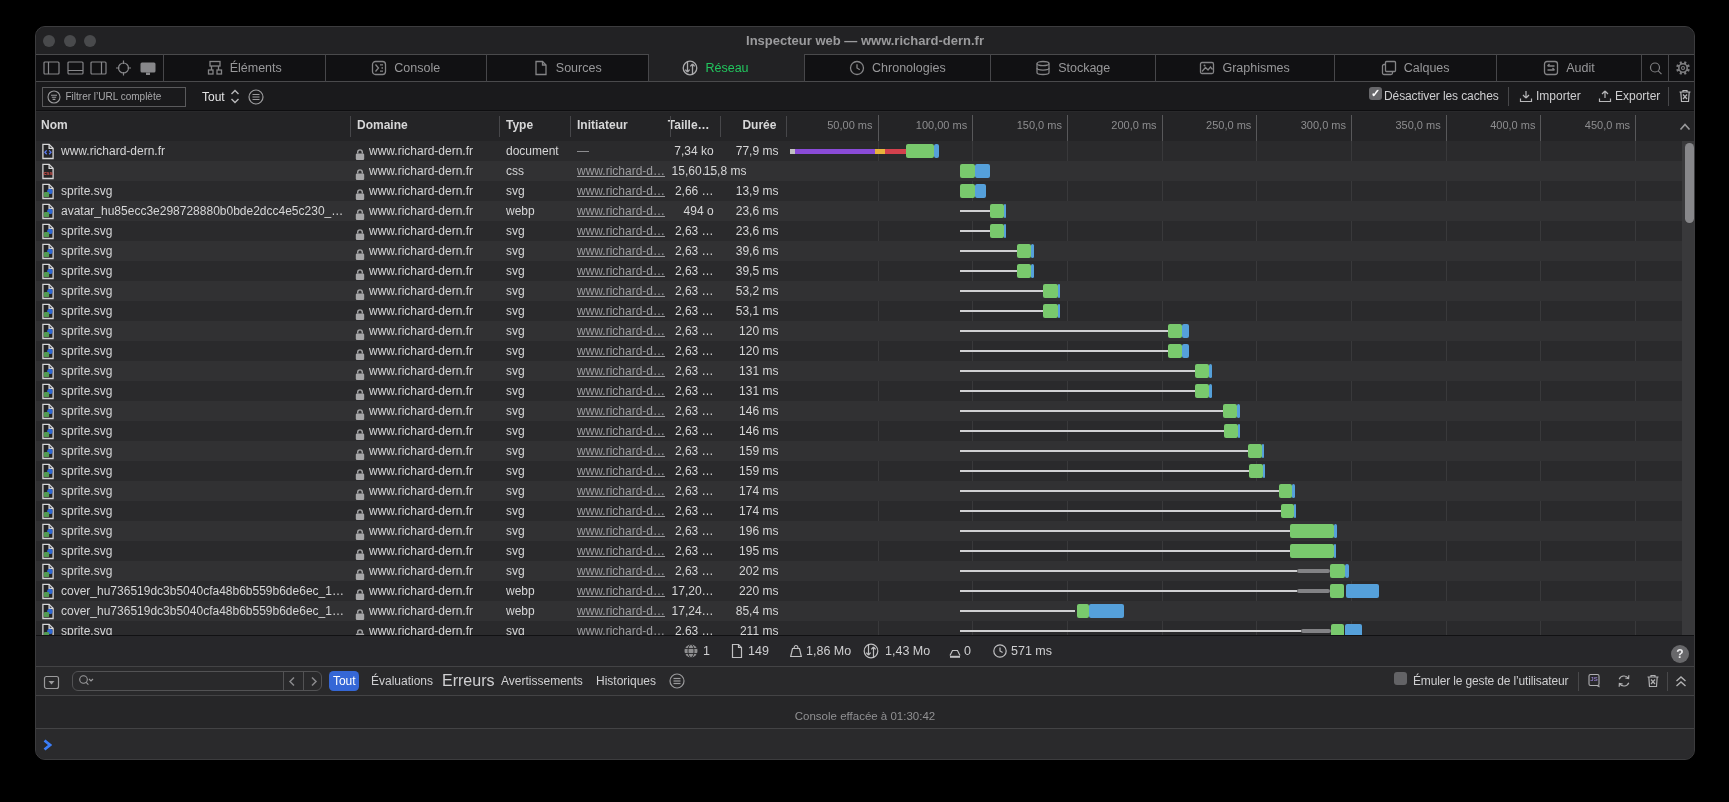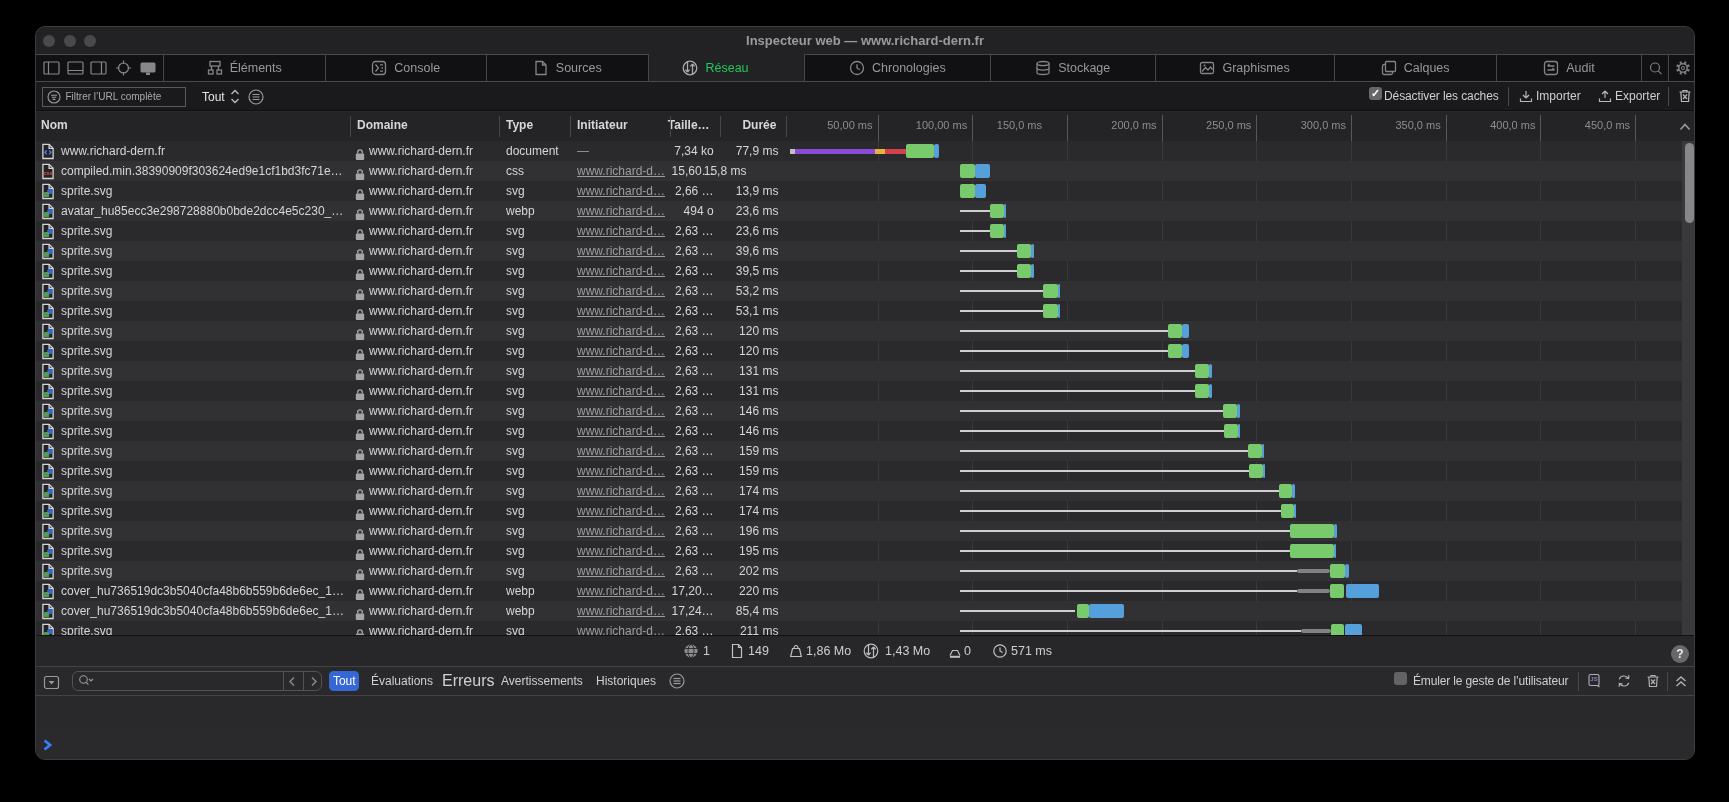--- a/index.html
+++ b/index.html
@@ -196,21 +196,21 @@
 <div class="colsep" style="left:314.3px;top:4px;height:21px"></div>
 <div class="colsep" style="left:463.3px;top:4px;height:21px"></div>
 <div class="colsep" style="left:533.8px;top:4px;height:21px"></div>
 <div class="colsep" style="left:633.5px;top:4px;height:21px"></div>
 <div class="colsep" style="left:684.1px;top:4px;height:21px"></div>
 <div class="colsep" style="left:749.7px;top:4px;height:21px"></div>
 <div class="rul" style="left:751.5px;top:7px;width:85px;text-align:right">50,00 ms</div>
 <div class="colsep" style="left:841.5px;top:3px;height:26px;background:#58585a"></div>
 <div class="rul" style="left:846.2px;top:7px;width:85px;text-align:right">100,00 ms</div>
 <div class="colsep" style="left:936.2px;top:3px;height:26px;background:#58585a"></div>
-<div class="rul" style="left:940.9000000000001px;top:7px;width:85px;text-align:center">150,0 ms</div>
+<div class="rul" style="left:940.9000000000001px;top:7px;width:85px;text-align:right">150,0 ms</div>
 <div class="colsep" style="left:1030.9px;top:3px;height:26px;background:#58585a"></div>
 <div class="rul" style="left:1035.6px;top:7px;width:85px;text-align:right">200,0 ms</div>
 <div class="colsep" style="left:1125.6px;top:3px;height:26px;background:#58585a"></div>
 <div class="rul" style="left:1130.3px;top:7px;width:85px;text-align:right">250,0 ms</div>
 <div class="colsep" style="left:1220.3px;top:3px;height:26px;background:#58585a"></div>
 <div class="rul" style="left:1225.0px;top:7px;width:85px;text-align:right">300,0 ms</div>
 <div class="colsep" style="left:1315.0px;top:3px;height:26px;background:#58585a"></div>
 <div class="rul" style="left:1319.7px;top:7px;width:85px;text-align:right">350,0 ms</div>
 <div class="colsep" style="left:1409.7px;top:3px;height:26px;background:#58585a"></div>
 <div class="rul" style="left:1414.4px;top:7px;width:85px;text-align:right">400,0 ms</div>
@@ -253,21 +253,20 @@
 <div class="abs" style="left:849px;top:7.5px;width:21px;height:5px;background:#d4414d"></div>
 <div class="bar" style="left:870px;top:3px;width:28px;height:14px;background:#79c96d"></div>
 <div class="bar" style="left:898px;top:3px;width:5px;height:14px;background:#55a0da"></div>
 </div>
 <div class="row" style="top:20px;background:#313133">
 <div class="abs" style="left:5px;top:2px"><svg width="14" height="17" viewBox="0 0 14 17">
             <path d="M1.9 1.3 h6.2 l4 4 v10.2 h-10.2 z" fill="#232325" stroke="#d6d6d7" stroke-width="1.3"></path>
             <path d="M8.1 1.3 v4 h4" fill="none" stroke="#d6d6d7" stroke-width="1.3"></path>
             <text x="6.9" y="11.5" fill="#dd544e" font-size="6.2" font-weight="bold" text-anchor="middle" font-family="Liberation Sans, sans-serif" letter-spacing="-0.4">css</text>
           </svg></div>
-<div class="cell" style="left:25px;width:288px">compiled.min.38390909f303624ed9e1cf1bd3fc71e…</div>
 <div class="abs" style="left:319px;top:5px"><svg width="10" height="11" viewBox="0 0 10 11" fill="none" stroke="#a6a6a8" stroke-width="1.3">
             <rect x="0.8" y="4.6" width="8.4" height="6.4" rx="1.2" fill="#a6a6a8" stroke="none"></rect>
             <path d="M2.7 4.6 V3.2 a2.3 2.3 0 0 1 4.6 0 v1.4" stroke-width="1.4"></path>
           </svg></div>
 <div class="cell" style="left:333px;width:130px">www.richard-dern.fr</div>
 <div class="cell" style="left:470px;width:62px">css</div>
 <div class="cell" style="left:541px;width:92px"><span class="lnk">www.richard-d…</span></div>
 <div class="cell" style="left:570px;width:107.6px;text-align:right">15,60…</div>
 <div class="cell" style="left:608px;width:102.4px;text-align:right">15,8 ms</div>
 <div class="bar" style="left:924px;top:3px;width:15px;height:14px;background:#79c96d"></div>
@@ -847,17 +846,20 @@
           <path d="M2.5 4 h11"></path>
           <path d="M6 4 v-1.5 h4 V4"></path>
           <path d="M3.8 4 l0.7 9.5 h7 l0.7-9.5"></path>
           <path d="M6 6.5 l4 4.5 M10 6.5 l-4 4.5"></path>
         </svg></div>
 <div class="abs" style="left:1631px;top:5px;width:1px;height:19px;background:#48484a"></div>
 <div class="abs" style="left:1638px;top:6px"><svg width="14" height="16" viewBox="0 0 14 16" fill="none" stroke="#b0b0b2" stroke-width="1.4">
           <path d="M2.5 8 l4.5-4 4.5 4 M2.5 13 l4.5-4 4.5 4"></path>
         </svg></div>
 </div>
+<div class="abs" style="left:0;top:669px;width:100%;height:33px;background:#262628;border-bottom:1px solid #434345">
+<div class="abs" style="left:0;top:0;width:100%;height:33px;line-height:41px;text-align:center;color:#919193;font-size:11.5px">Console effacée à 01:30:42</div>
+</div>
 <div class="abs" style="left:0;top:702px;width:100%;height:31px;background:#2a2a2c">
 <svg class="abs" style="left:6px;top:9px" width="10" height="14" viewBox="0 0 10 14" fill="none" stroke="#3a7cf7" stroke-width="2.8">
         <path d="M2.5 2.5 L8 7 L2.5 11.5"></path>
       </svg>
 </div>
 </div>
 </body></html>

